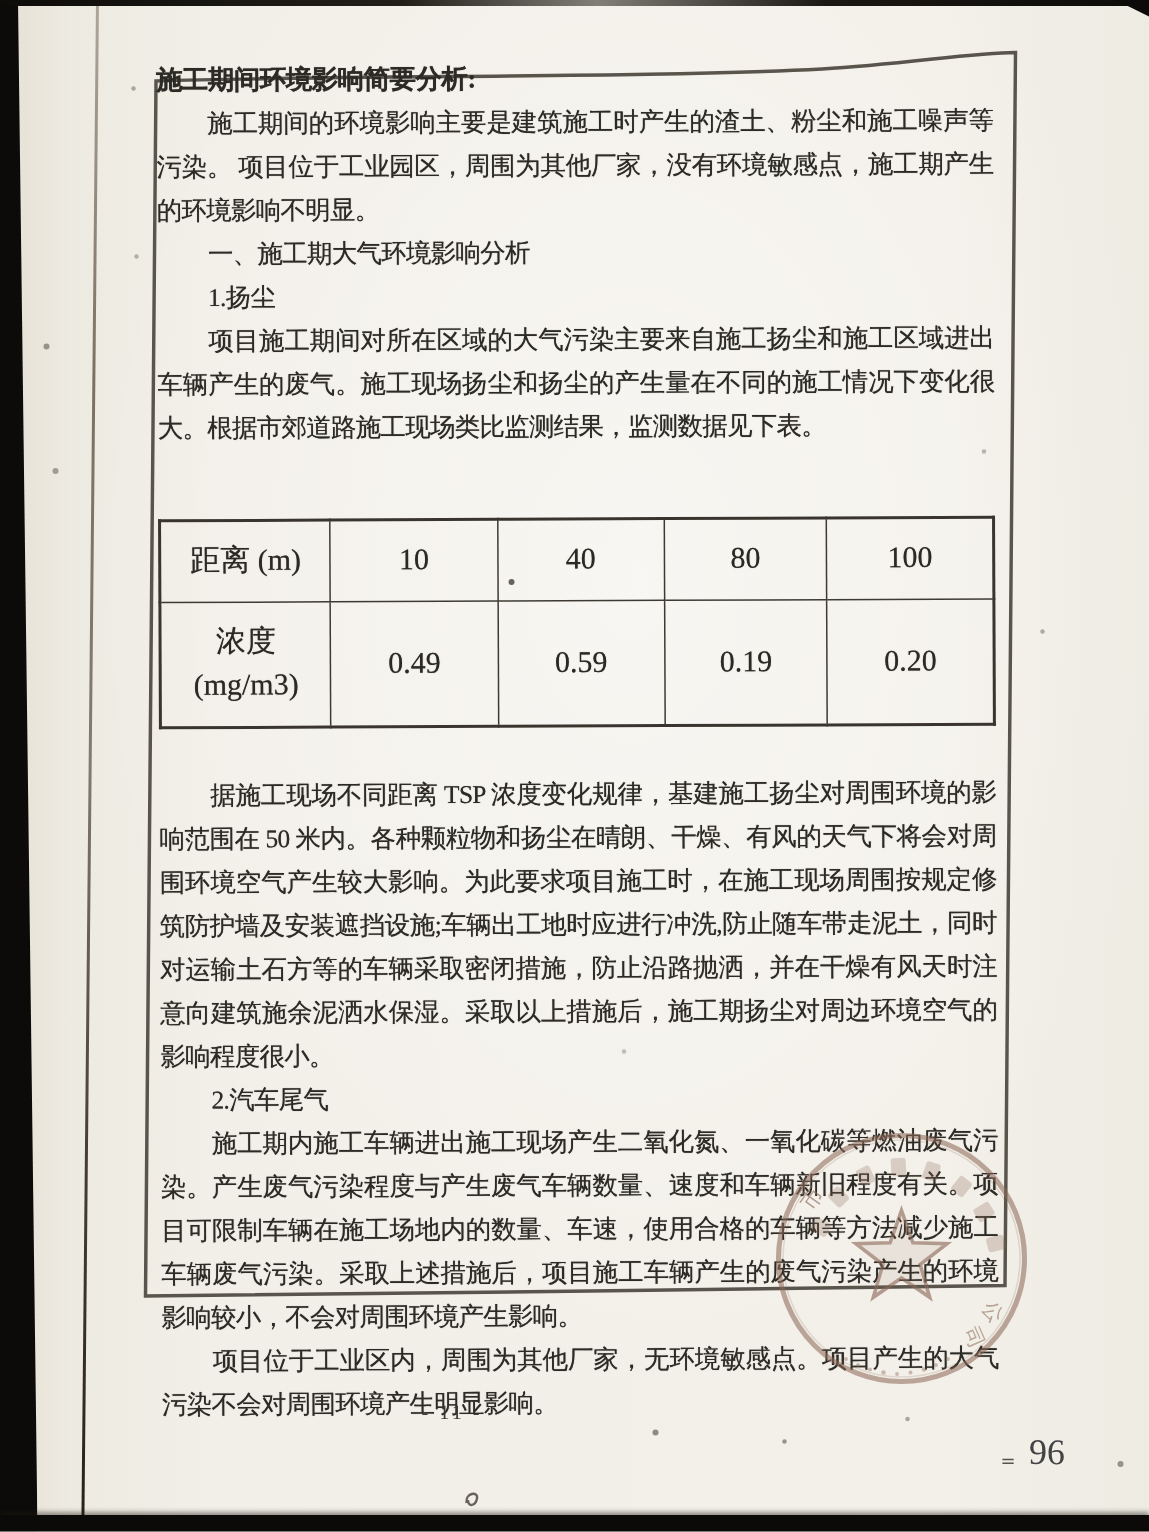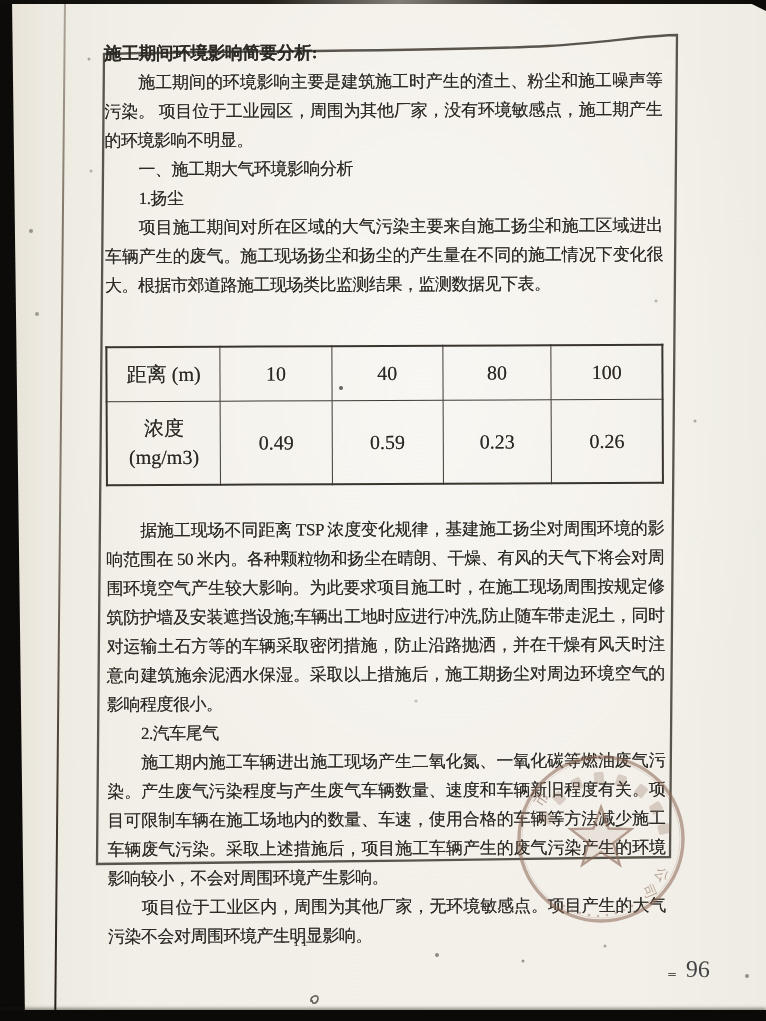--- a/index.html
+++ b/index.html
@@ -137,22 +137,22 @@
         <td>距离 (m)</td>
         <td>10</td>
         <td>40</td>
         <td>80</td>
         <td>100</td>
       </tr>
       <tr>
         <td>浓度 (mg/m3)</td>
         <td>0.49</td>
         <td>0.59</td>
-        <td>0.23</td>
-        <td>0.26</td>
+        <td>0.19</td>
+        <td>0.20</td>
       </tr>
     </tbody>
       </table>
 
     <p class="para">据施工现场不同距离 TSP 浓度变化规律，基建施工扬尘对周围环境的影响范围在 50 米内。各种颗粒物和扬尘在晴朗、干燥、有风的天气下将会对周围环境空气产生较大影响。为此要求项目施工时，在施工现场周围按规定修筑防护墙及安装遮挡设施;车辆出工地时应进行冲洗,防止随车带走泥土，同时对运输土石方等的车辆采取密闭措施，防止沿路抛洒，并在干燥有风天时注意向建筑施余泥洒水保湿。采取以上措施后，施工期扬尘对周边环境空气的影响程度很小。</p>
     <p class="heading">2.汽车尾气</p>
     <p class="para">施工期内施工车辆进出施工现场产生二氧化氮、一氧化碳等燃油废气污染。产生废气污染程度与产生废气车辆数量、速度和车辆新旧程度有关。项目可限制车辆在施工场地内的数量、车速，使用合格的车辆等方法减少施工车辆废气污染。采取上述措施后，项目施工车辆产生的废气污染产生的环境影响较小，不会对周围环境产生影响。</p>
     <p class="para">项目位于工业区内，周围为其他厂家，无环境敏感点。项目产生的大气污染不会对周围环境产生明显影响。</p>
   </div>
 

